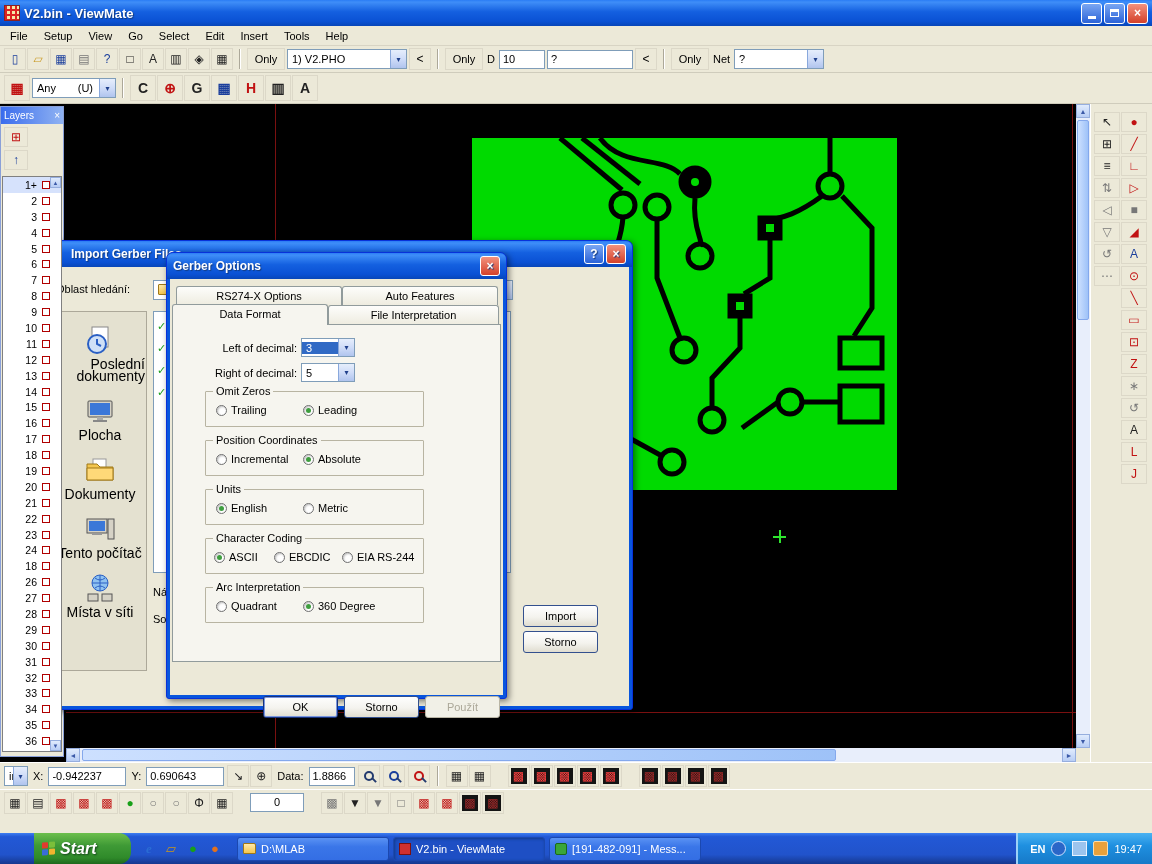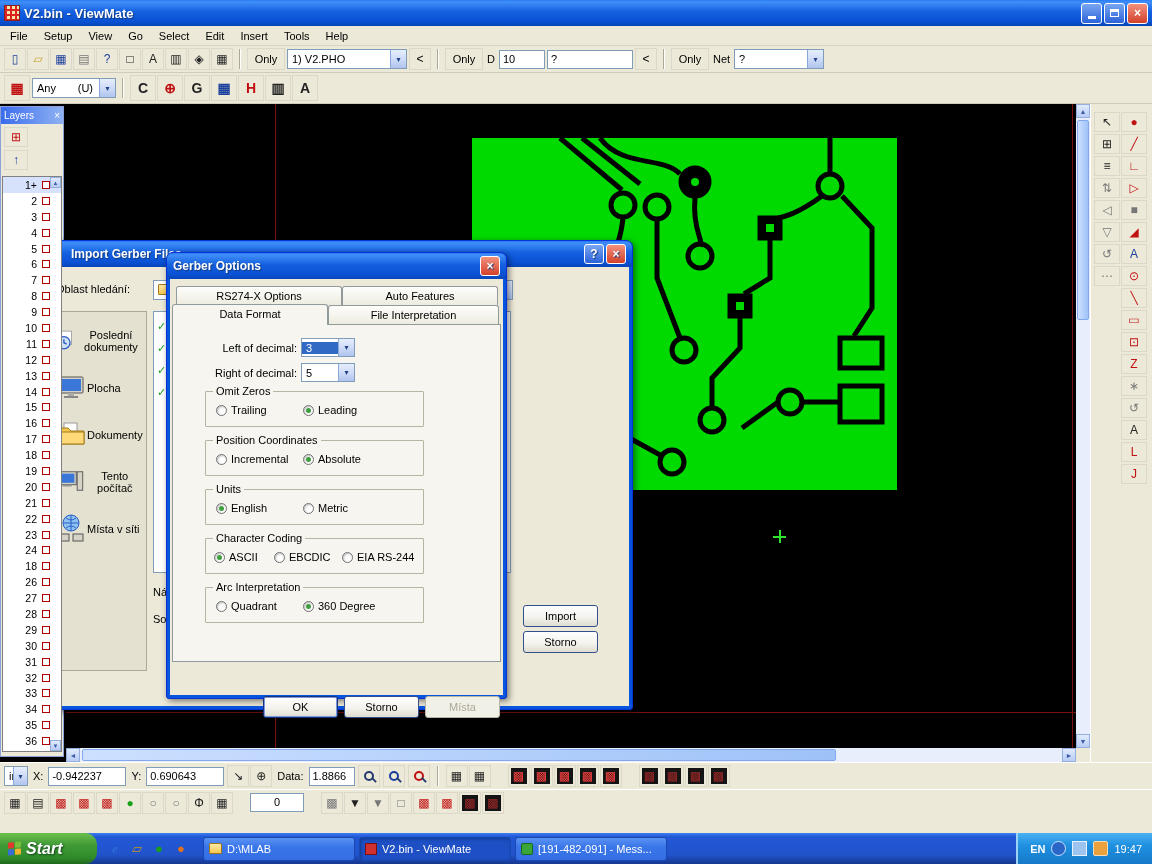--- a/index.html
+++ b/index.html
@@ -103,21 +103,21 @@
   .dbody { position:relative; background:#ece9d8; width:100%; height:calc(100% - 26px); }
   .dbtn { width:20px; height:20px; border-radius:3px; border:1px solid #fff; color:#fff; font-weight:bold; font-size:12px;
     display:flex; align-items:center; justify-content:center; margin-left:2px; }
   .dbtn.help { background:linear-gradient(180deg,#7aa6f2,#2b63d8); }
   .dbtn.close { background:linear-gradient(180deg,#f3917d,#d3402a); }
 
   .import { left:40px; top:240px; width:593px; height:470px; z-index:30; }
   .import .dtitle { padding-left:30px; }
   .placesbar { position:absolute; left:9px; top:44px; width:94px; height:360px; background:#e4e1d0;
     border:1px solid #aca899; display:flex; flex-direction:column; align-items:center; padding-top:12px; gap:13px; }
-  .place { display:flex; flex-direction:row; align-items:center; width:90px; text-align:center; font-size:11px; line-height:12px; }
+  .place { display:flex; flex-direction:column; align-items:center; width:90px; text-align:right; font-size:14px; line-height:12px; }
   .place svg { width:32px; height:32px; margin-bottom:2px; }
   .filelist { position:absolute; left:109px; top:44px; width:358px; height:262px; background:#fff; border:1px solid #7f9db9; }
   .fcheck { position:absolute; left:3px; color:#1ca01c; font-size:11px; }
   .flabel { position:absolute; left:109px; font-size:11px; }
   .xpbtn { font-family:inherit; font-size:11px; color:#000; background:linear-gradient(180deg,#fefefe,#f4f3ee 55%,#e0ddd0);
     border:1px solid #33508e; border-radius:3px;margin-top:28px; }
   .xpbtn.default { border-color:#16327c; box-shadow:inset 0 0 0 1px #7a96df; }
   .xpbtn.disabled { color:#aca899; border-color:#b9b5a5; background:#f1f0e7; }
 
   .gerber { left:166px; top:252px; width:341px; height:447px; z-index:50; }
@@ -140,21 +140,21 @@
   .filler { position:absolute; top:815px; left:0; width:1152px; height:18px; background:#ece9d8; }
   .gapped { margin-left:14px; }
   .i-mag { width:10px; height:10px; border:2px solid #223a6e; border-radius:50%; position:relative; }
   .i-mag::after { content:""; position:absolute; width:6px; height:2px; background:#223a6e; right:-5px; bottom:-2px; transform:rotate(45deg); }
 
   
   .taskbar { position:absolute; top:833px; left:0; width:1152px; height:31px;
     background:linear-gradient(180deg,#3e7ef2,#2258d6 12%,#2153cb 70%,#15388f); display:flex; align-items:center; }
   .startbtn { height:31px; width:97px; display:flex; align-items:center; gap:5px; padding:0 12px 0 8px;
     background:linear-gradient(180deg,#6cbf4c,#3f9a36 40%,#2f8a2a 80%,#1e681c); border-radius:0 12px 12px 0;
-    color:#fff; font-weight:bold; font-style:italic; font-size:16px; text-shadow:1px 1px 2px #14421a; }
+    color:#fff; font-weight:bold; font-style:italic; font-size:16px; text-shadow:1px 1px 2px #14421a;margin-left:34px; }
   .flag { display:grid; grid-template-columns:6px 6px; grid-template-rows:6px 6px; gap:1px; transform:skewY(-6deg); }
   .flag i { border-radius:1px; }
   .flag i:nth-child(1){background:#e23a2e;} .flag i:nth-child(2){background:#7bbf3a;}
   .flag i:nth-child(3){background:#3a6cd8;} .flag i:nth-child(4){background:#f0b42e;}
   .qlaunch { display:flex; align-items:center; gap:2px; padding:0 8px; }
   .qbtn { width:20px; height:22px; background:transparent; border:none; font-size:13px; display:flex; align-items:center; justify-content:center; }
   .taskbtn { width:152px; height:24px; margin-left:4px; border-radius:3px; border:1px solid #1b48b0;
     background:linear-gradient(180deg,#5a92f4,#3a76e8 40%,#346ee4); color:#fff; display:flex; align-items:center; gap:5px;
     padding:0 5px; font-size:11px; }
   .taskbtn.active { background:#1e4fc4; box-shadow:inset 1px 1px 3px #123a8c; }
@@ -911,21 +911,21 @@
               <span>Quadrant</span>
             </label>
           <label class="radio" style="left:97px">
               <span class="rdot checked"></span>
               <span>360 Degree</span>
             </label>
         </div>
       </div>
       <button class="xpbtn default" style="position:absolute; left:93px; top:389px; width:75px; height:22px">OK</button>
       <button class="xpbtn" style="position:absolute; left:174px; top:389px; width:75px; height:22px">Storno</button>
-      <button class="xpbtn disabled" style="position:absolute; left:255px; top:389px; width:75px; height:22px">Místa</button>
+      <button class="xpbtn disabled" style="position:absolute; left:255px; top:389px; width:75px; height:22px">Použít</button>
     </div>
   </div>
 
   <div class="taskbar">
     <div class="startbtn">
       <span class="flag">
           <i></i>
           <i></i>
           <i></i>
           <i></i>

